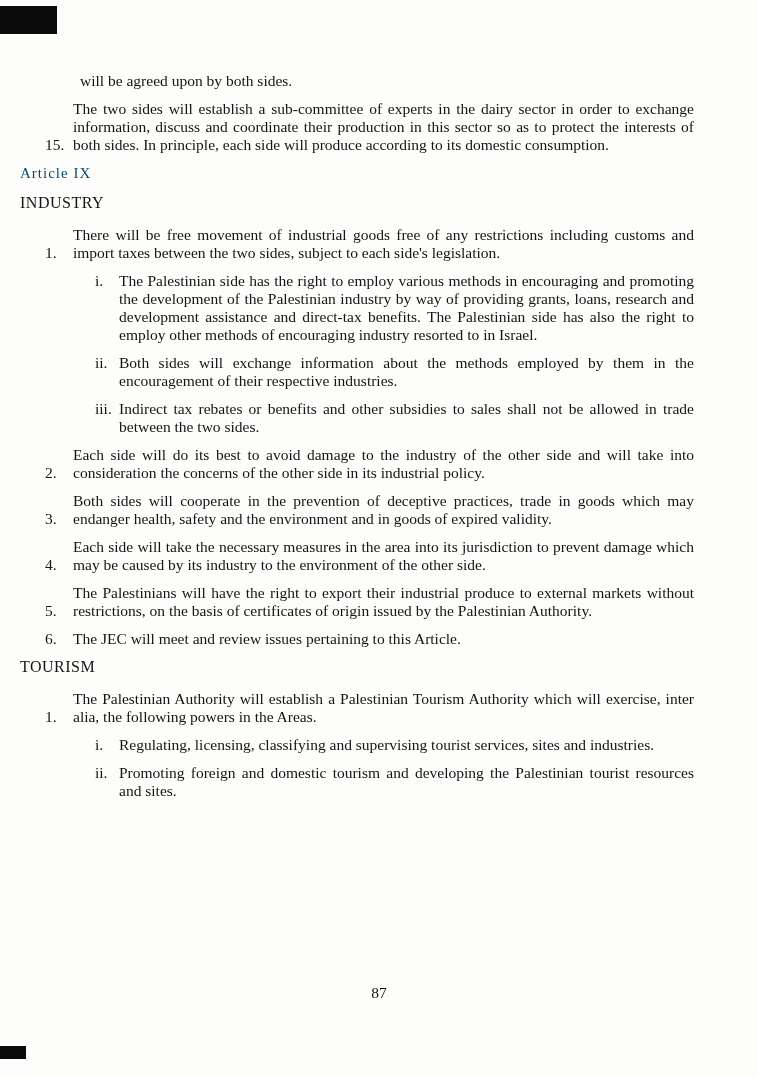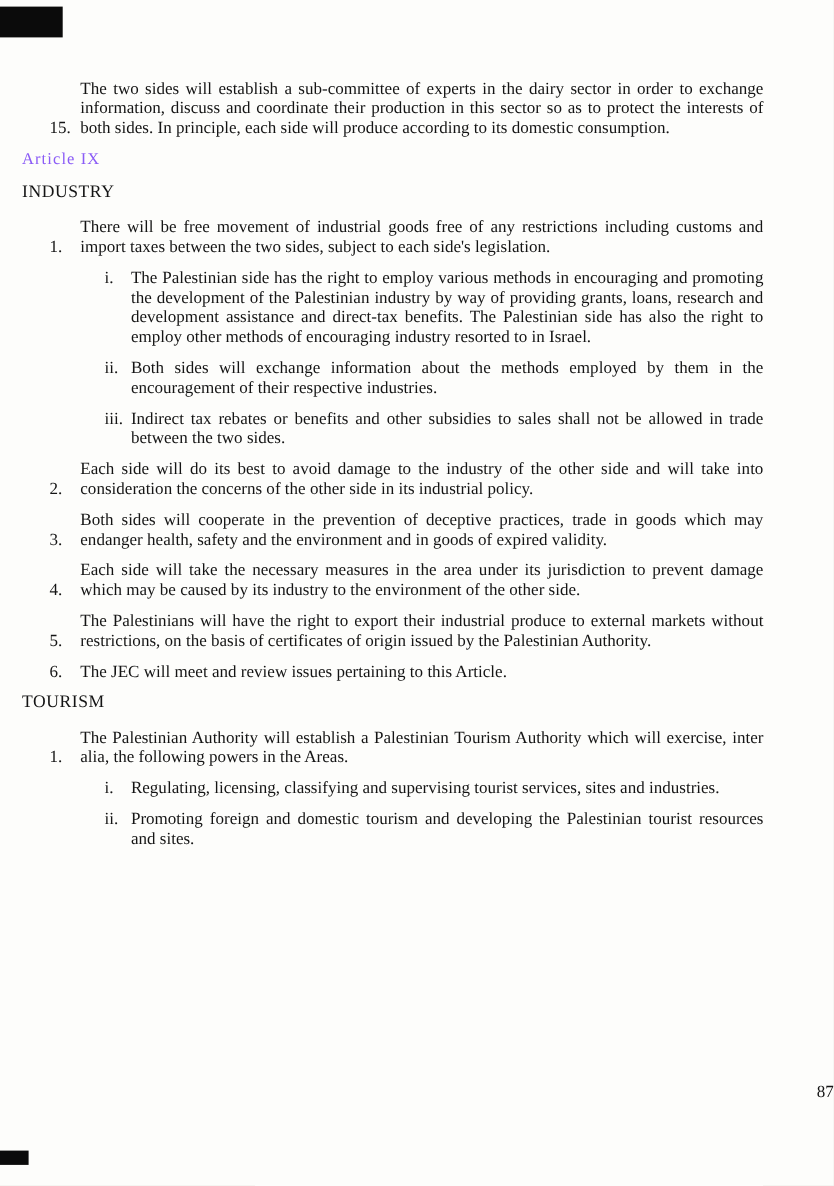--- a/index.html
+++ b/index.html
@@ -62,48 +62,49 @@
   }
   .subitem > .num {
     flex: 0 0 24px;
   }
   .subitem > .txt {
     flex: 1;
     text-align: justify;
   }
   .article-label {
     margin: 6px 0 12px 0;
-    color: #8b5cf6;
+    color: #0c4a6e;
     font-size: 15px;
     letter-spacing: 1px;
   }
   .section-heading {
     margin: 0 0 14px 0;
     font-size: 16px;
     font-weight: normal;
     letter-spacing: 0.5px;
   }
   .page-number {
     position: absolute;
     left: 0;
     right: 0;
     top: 984px;
-    text-align: right;
+    text-align: center;
     font-size: 15.5px;
   }
 </style>
 </head>
 <body>
 
 <div class="page">
 
   <div class="scan-bar-top"></div>
 
   <div class="content">
 
+    <p class="cont-para">will be agreed upon by both sides.</p>
 
     <div class="item">
       <span class="num">15.</span>
       <div class="txt">The two sides will establish a sub-committee of experts in the dairy sector in order to exchange information, discuss and coordinate their production in this sector so as to protect the interests of both sides. In principle, each side will produce according to its domestic consumption.</div>
     </div>
 
     <div class="article-label">Article IX</div>
 
     <h2 class="section-heading">INDUSTRY</h2>
 
@@ -132,21 +133,21 @@
       <div class="txt">Each side will do its best to avoid damage to the industry of the other side and will take into consideration the concerns of the other side in its industrial policy.</div>
     </div>
 
     <div class="item">
       <span class="num">3.</span>
       <div class="txt">Both sides will cooperate in the prevention of deceptive practices, trade in goods which may endanger health, safety and the environment and in goods of expired validity.</div>
     </div>
 
     <div class="item">
       <span class="num">4.</span>
-      <div class="txt">Each side will take the necessary measures in the area under its jurisdiction to prevent damage which may be caused by its industry to the environment of the other side.</div>
+      <div class="txt">Each side will take the necessary measures in the area into its jurisdiction to prevent damage which may be caused by its industry to the environment of the other side.</div>
     </div>
 
     <div class="item">
       <span class="num">5.</span>
       <div class="txt">The Palestinians will have the right to export their industrial produce to external markets without restrictions, on the basis of certificates of origin issued by the Palestinian Authority.</div>
     </div>
 
     <div class="item">
       <span class="num">6.</span>
       <div class="txt">The JEC will meet and review issues pertaining to this Article.</div>

